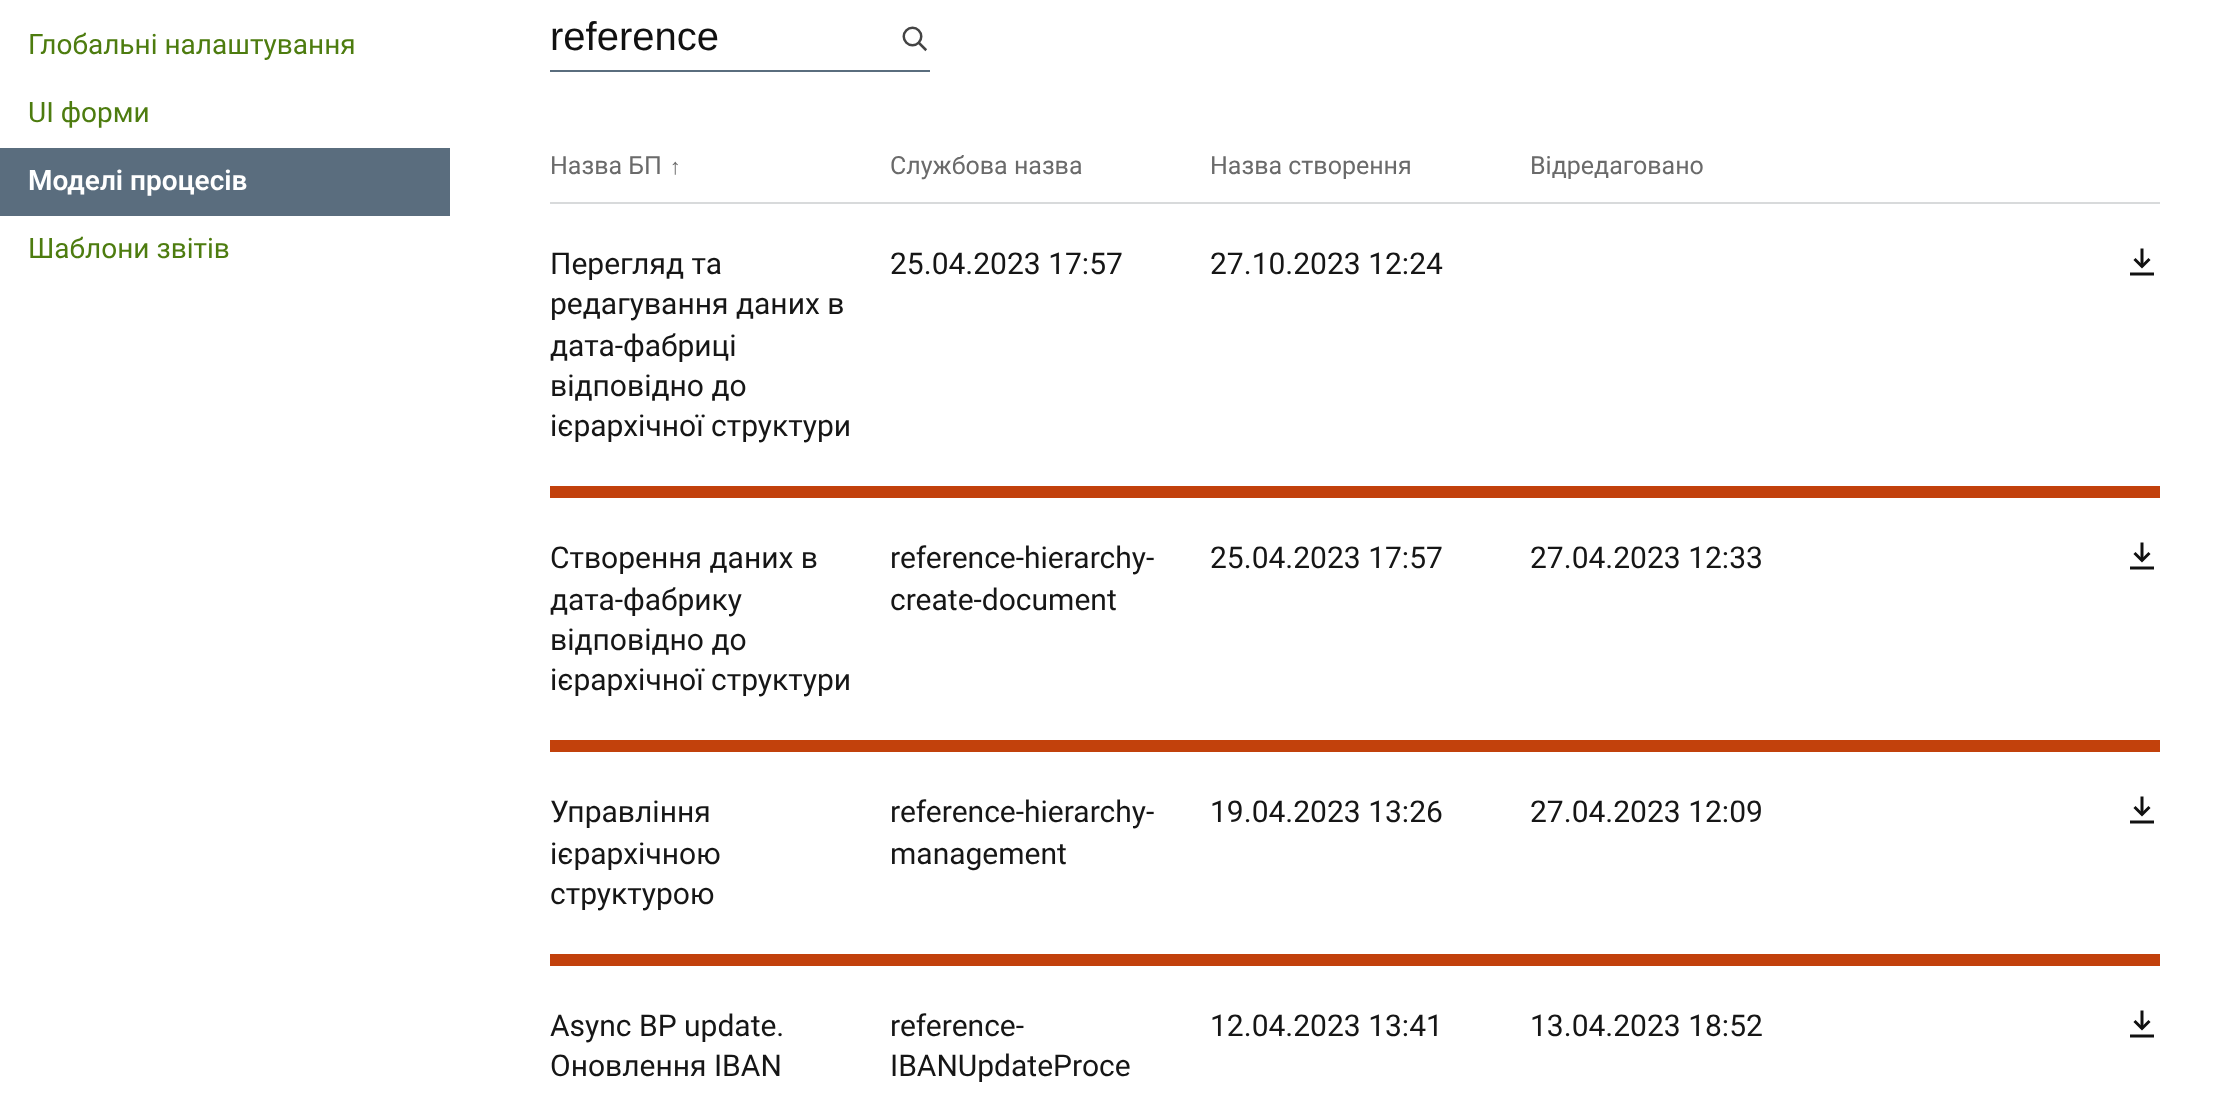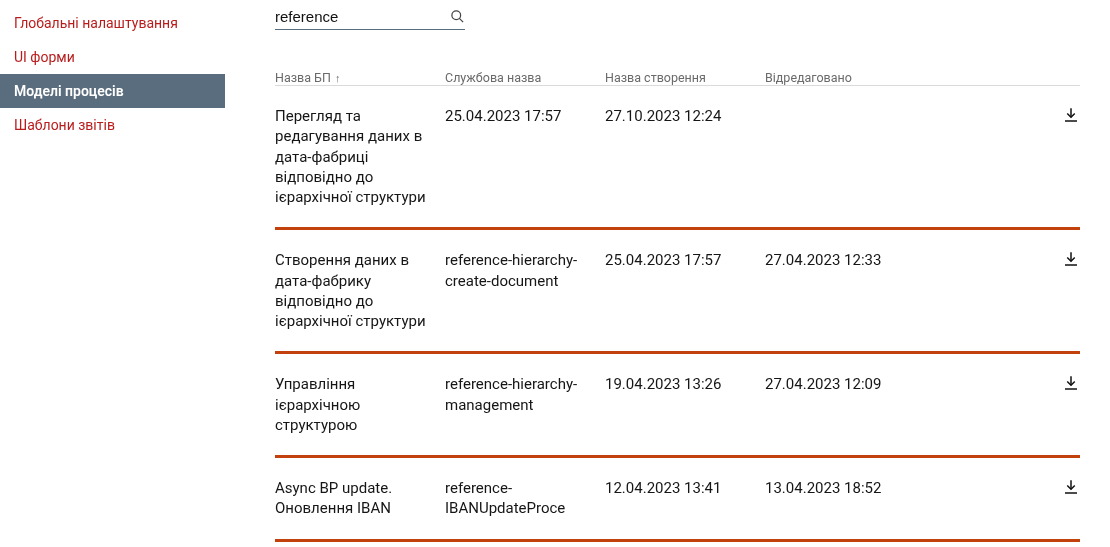--- a/index.html
+++ b/index.html
@@ -21,21 +21,21 @@
     .sidebar {
       width: 225px;
       background: #ffffff;
       border-right: 0;
       padding-top: 6px;
       flex-shrink: 0;
     }
     .sidebar-item {
       padding: 9px 14px;
       font-size: 14px;
-      color: #b91c1c;
+      color: #4d7c0f;
       cursor: pointer;
       border-bottom: none;
     }
     .sidebar-item.active {
       background: #5a6d7e;
       color: #ffffff;
       font-weight: 600;
     }
 
     .main {
@@ -55,37 +55,37 @@
     .search-row {
       display: flex;
       align-items: center;
       border-bottom: 1px solid #5a6d7e;
       width: 190px;
       padding-bottom: 4px;
     }
     .search-input {
       border: none;
       outline: none;
-      font-size: 15px;
+      font-size: 20px;
       color: #111;
       width: 100%;
       background: transparent;
     }
     .search-icon svg {
       width: 15px;
       height: 15px;
       display: block;
     }
 
     .table {
       width: 100%;
     }
     .thead {
       display: flex;
-      padding: 0 0 0 0;
+      padding: 0 0 10px 0;
       border-bottom: 1px solid #d8dadb;
     }
     .th {
       font-size: 12.5px;
       color: #6a6a6a;
     }
     .col-name  { width: 170px; padding-right: 12px; }
     .col-svc   { width: 160px; padding-right: 12px; }
     .col-date1 { width: 160px; }
     .col-date2 { width: 220px; }
@@ -93,21 +93,21 @@
 
     .sort-arrow {
       font-size: 11px;
       margin-left: 4px;
       color: #6a6a6a;
     }
 
     .row {
       display: flex;
       padding: 20px 0 20px 0;
-      border-bottom: 3px solid #c2410c;
+      border-bottom: 6px solid #c2410c;
       align-items: flex-start;
     }
     .cell {
       font-size: 15px;
       color: #161616;
       line-height: 1.35;
     }
     .cell.col-name { font-weight: 400; }
     .cell.col-svc  { word-break: break-word; }
     .cell.col-dl {

